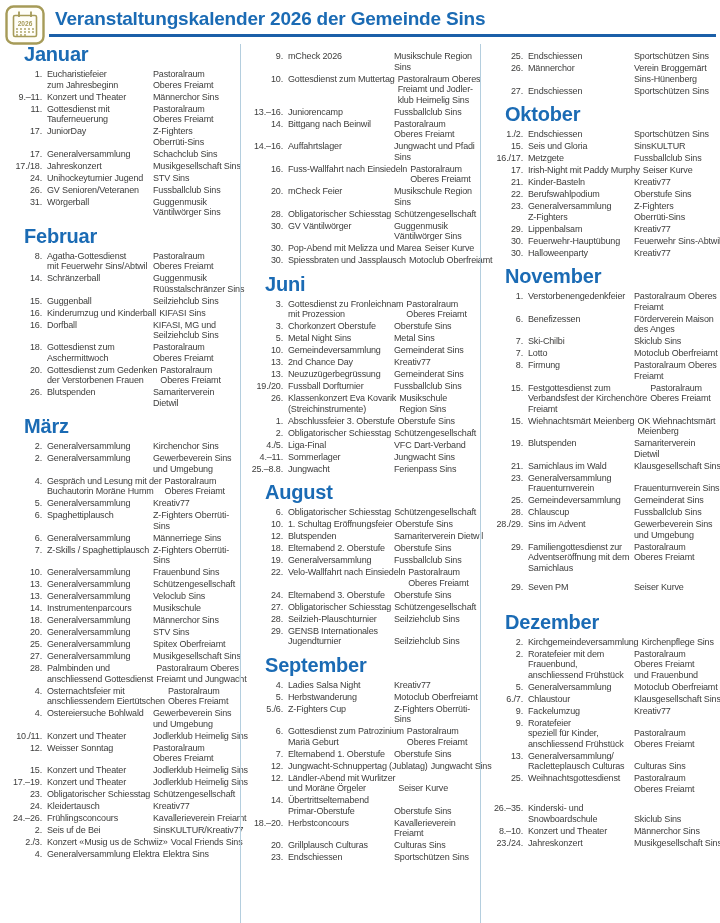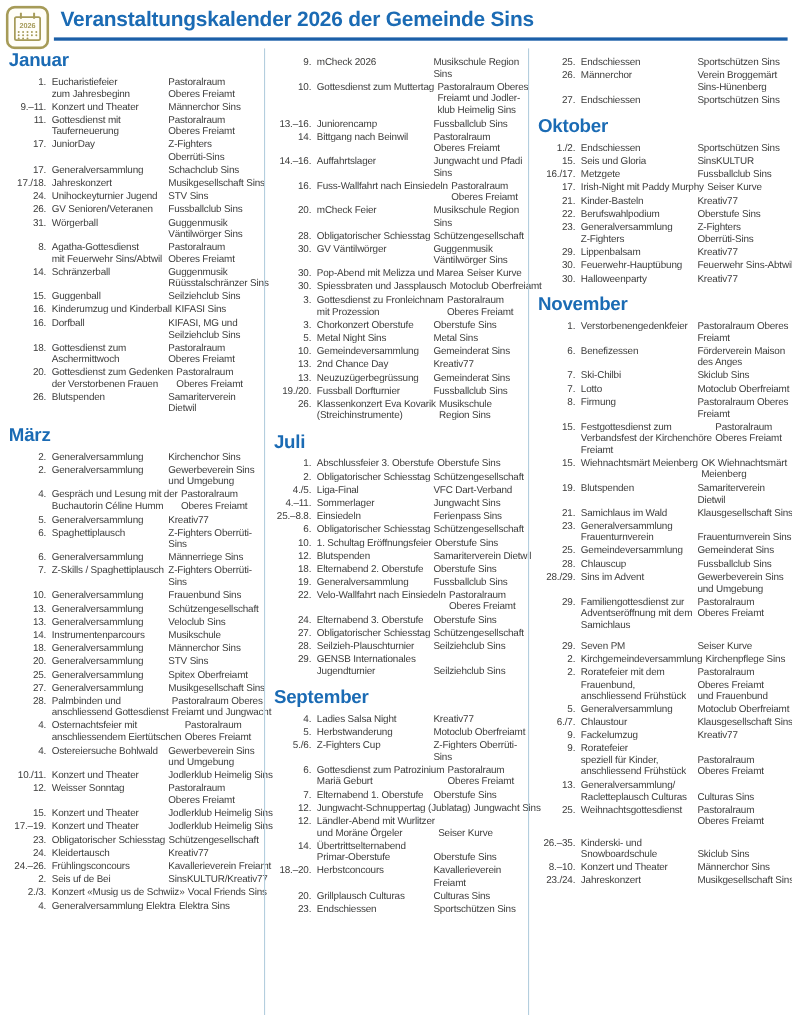--- a/index.html
+++ b/index.html
@@ -16,22 +16,22 @@
   .title{
     margin-left:10px;padding-top:3px;font-size:19px;font-weight:bold;
     color:var(--accent);letter-spacing:-0.2px;white-space:nowrap;
   }
   .rule{position:absolute;left:49px;right:4px;top:34px;height:2.6px;background:var(--rule)}
   .cols{position:absolute;top:44px;left:0;right:0;bottom:0;display:flex}
   .col{width:240px;flex:0 0 240px;padding:0 2px 0 8px}
   .col + .col{border-left:1.5px solid var(--divider)}
   .block.no-head{padding-top:7px}
   .month{
-    font-size:17px;line-height:19px;font-weight:bold;color:var(--accent);
-    letter-spacing:-0.2px;margin:9px 0 5px;
+    font-size:20px;line-height:19px;font-weight:bold;color:var(--accent);
+    letter-spacing:-0.2px;margin:9px 16px 5px;
   }
   .block:first-child .month{margin-top:1px}
   .block.sp .month{margin-top:20px}
   .row{
     display:flex;align-items:flex-start;margin-bottom:1.5px;
     font-size:9px;line-height:10.5px;letter-spacing:-0.15px;
   }
   .row.sp{margin-top:9px}
   .d{flex:0 0 34px;text-align:right;white-space:nowrap;margin-right:5px}
   .e{flex:0 0 auto;min-width:103px;margin-right:3px}
@@ -153,20 +153,21 @@
           <div class="e">
             <div class="line">Wörgerball</div>
           </div>
           <div class="o">
             <div class="line">Guggenmusik</div>
             <div class="line">Väntilwörger Sins</div>
           </div>
         </div>
       </div>
       <div class="block">
+        <div class="month">Februar</div>
         <div class="row">
           <div class="d">8.</div>
           <div class="e">
             <div class="line">Agatha-Gottesdienst</div>
             <div class="line">mit Feuerwehr Sins/Abtwil</div>
           </div>
           <div class="o">
             <div class="line">Pastoralraum</div>
             <div class="line">Oberes Freiamt</div>
           </div>
@@ -260,21 +261,21 @@
           </div>
           <div class="o">
             <div class="line">Gewerbeverein Sins</div>
             <div class="line">und Umgebung</div>
           </div>
         </div>
         <div class="row">
           <div class="d">4.</div>
           <div class="e">
             <div class="line">Gespräch und Lesung mit der</div>
-            <div class="line">Buchautorin Céline Humm</div>
+            <div class="line">Buchautorin Moräne Humm</div>
           </div>
           <div class="o">
             <div class="line">Pastoralraum</div>
             <div class="line">Oberes Freiamt</div>
           </div>
         </div>
         <div class="row">
           <div class="d">5.</div>
           <div class="e">
             <div class="line">Generalversammlung</div>
@@ -617,20 +618,21 @@
           <div class="d">30.</div>
           <div class="e">
             <div class="line">Spiessbraten und Jassplausch</div>
           </div>
           <div class="o">
             <div class="line">Motoclub Oberfreiamt</div>
           </div>
         </div>
       </div>
       <div class="block">
+        <div class="month">Juni</div>
         <div class="row">
           <div class="d">3.</div>
           <div class="e">
             <div class="line">Gottesdienst zu Fronleichnam</div>
             <div class="line">mit Prozession</div>
           </div>
           <div class="o">
             <div class="line">Pastoralraum</div>
             <div class="line">Oberes Freiamt</div>
           </div>
@@ -695,21 +697,20 @@
             <div class="line">Klassenkonzert Eva Kovarik</div>
             <div class="line">(Streichinstrumente)</div>
           </div>
           <div class="o">
             <div class="line">Musikschule</div>
             <div class="line">Region Sins</div>
           </div>
         </div>
       </div>
       <div class="block">
-        <div class="month">Juli</div>
         <div class="row">
           <div class="d">1.</div>
           <div class="e">
             <div class="line">Abschlussfeier 3. Oberstufe</div>
           </div>
           <div class="o">
             <div class="line">Oberstufe Sins</div>
           </div>
         </div>
         <div class="row">
@@ -735,28 +736,29 @@
           <div class="e">
             <div class="line">Sommerlager</div>
           </div>
           <div class="o">
             <div class="line">Jungwacht Sins</div>
           </div>
         </div>
         <div class="row">
           <div class="d">25.–8.8.</div>
           <div class="e">
-            <div class="line">Einsiedeln</div>
+            <div class="line">Jungwacht</div>
           </div>
           <div class="o">
             <div class="line">Ferienpass Sins</div>
           </div>
         </div>
       </div>
       <div class="block">
+        <div class="month">August</div>
         <div class="row">
           <div class="d">6.</div>
           <div class="e">
             <div class="line">Obligatorischer Schiesstag</div>
           </div>
           <div class="o">
             <div class="line">Schützengesellschaft</div>
           </div>
         </div>
         <div class="row">
@@ -1227,20 +1229,21 @@
           <div class="d">29.</div>
           <div class="e">
             <div class="line">Seven PM</div>
           </div>
           <div class="o">
             <div class="line">Seiser Kurve</div>
           </div>
         </div>
       </div>
       <div class="block sp">
+        <div class="month">Dezember</div>
         <div class="row">
           <div class="d">2.</div>
           <div class="e">
             <div class="line">Kirchgemeindeversammlung</div>
           </div>
           <div class="o">
             <div class="line">Kirchenpflege Sins</div>
           </div>
         </div>
         <div class="row">

